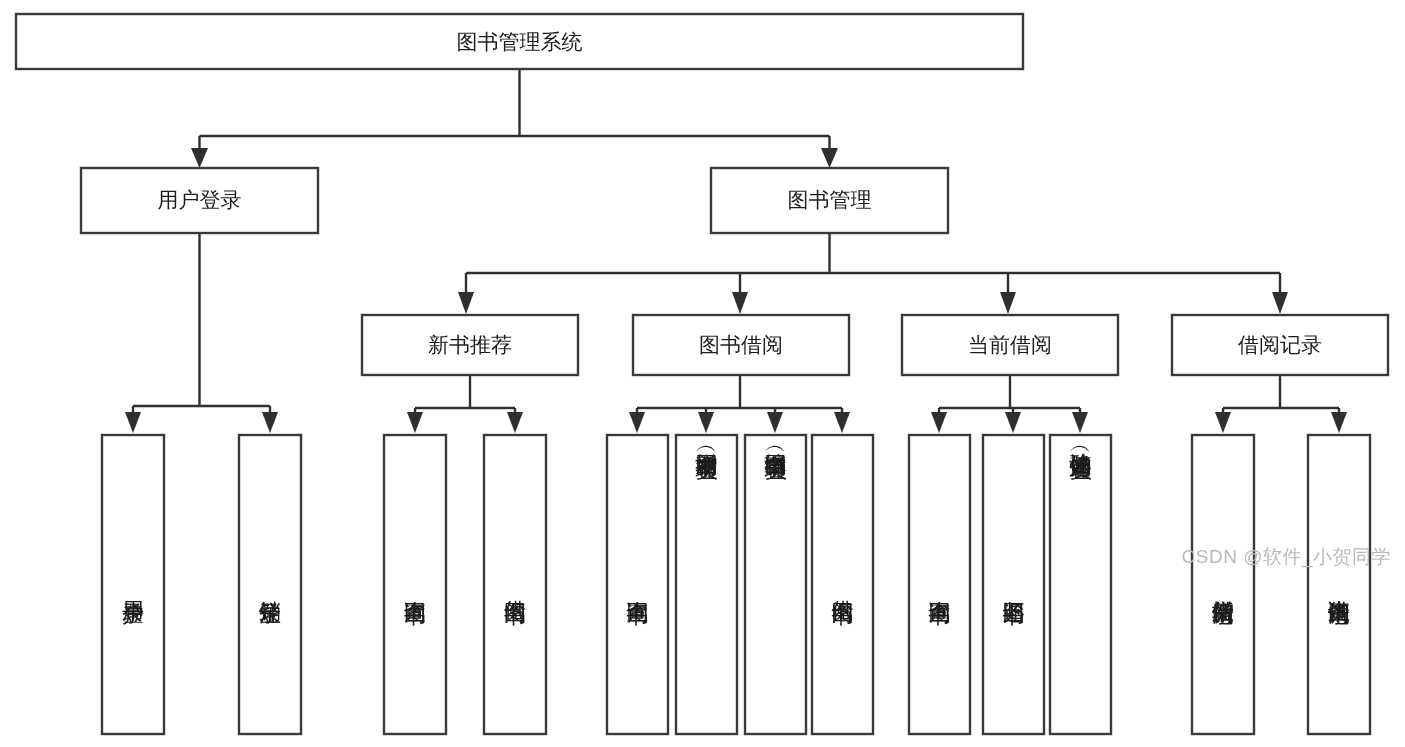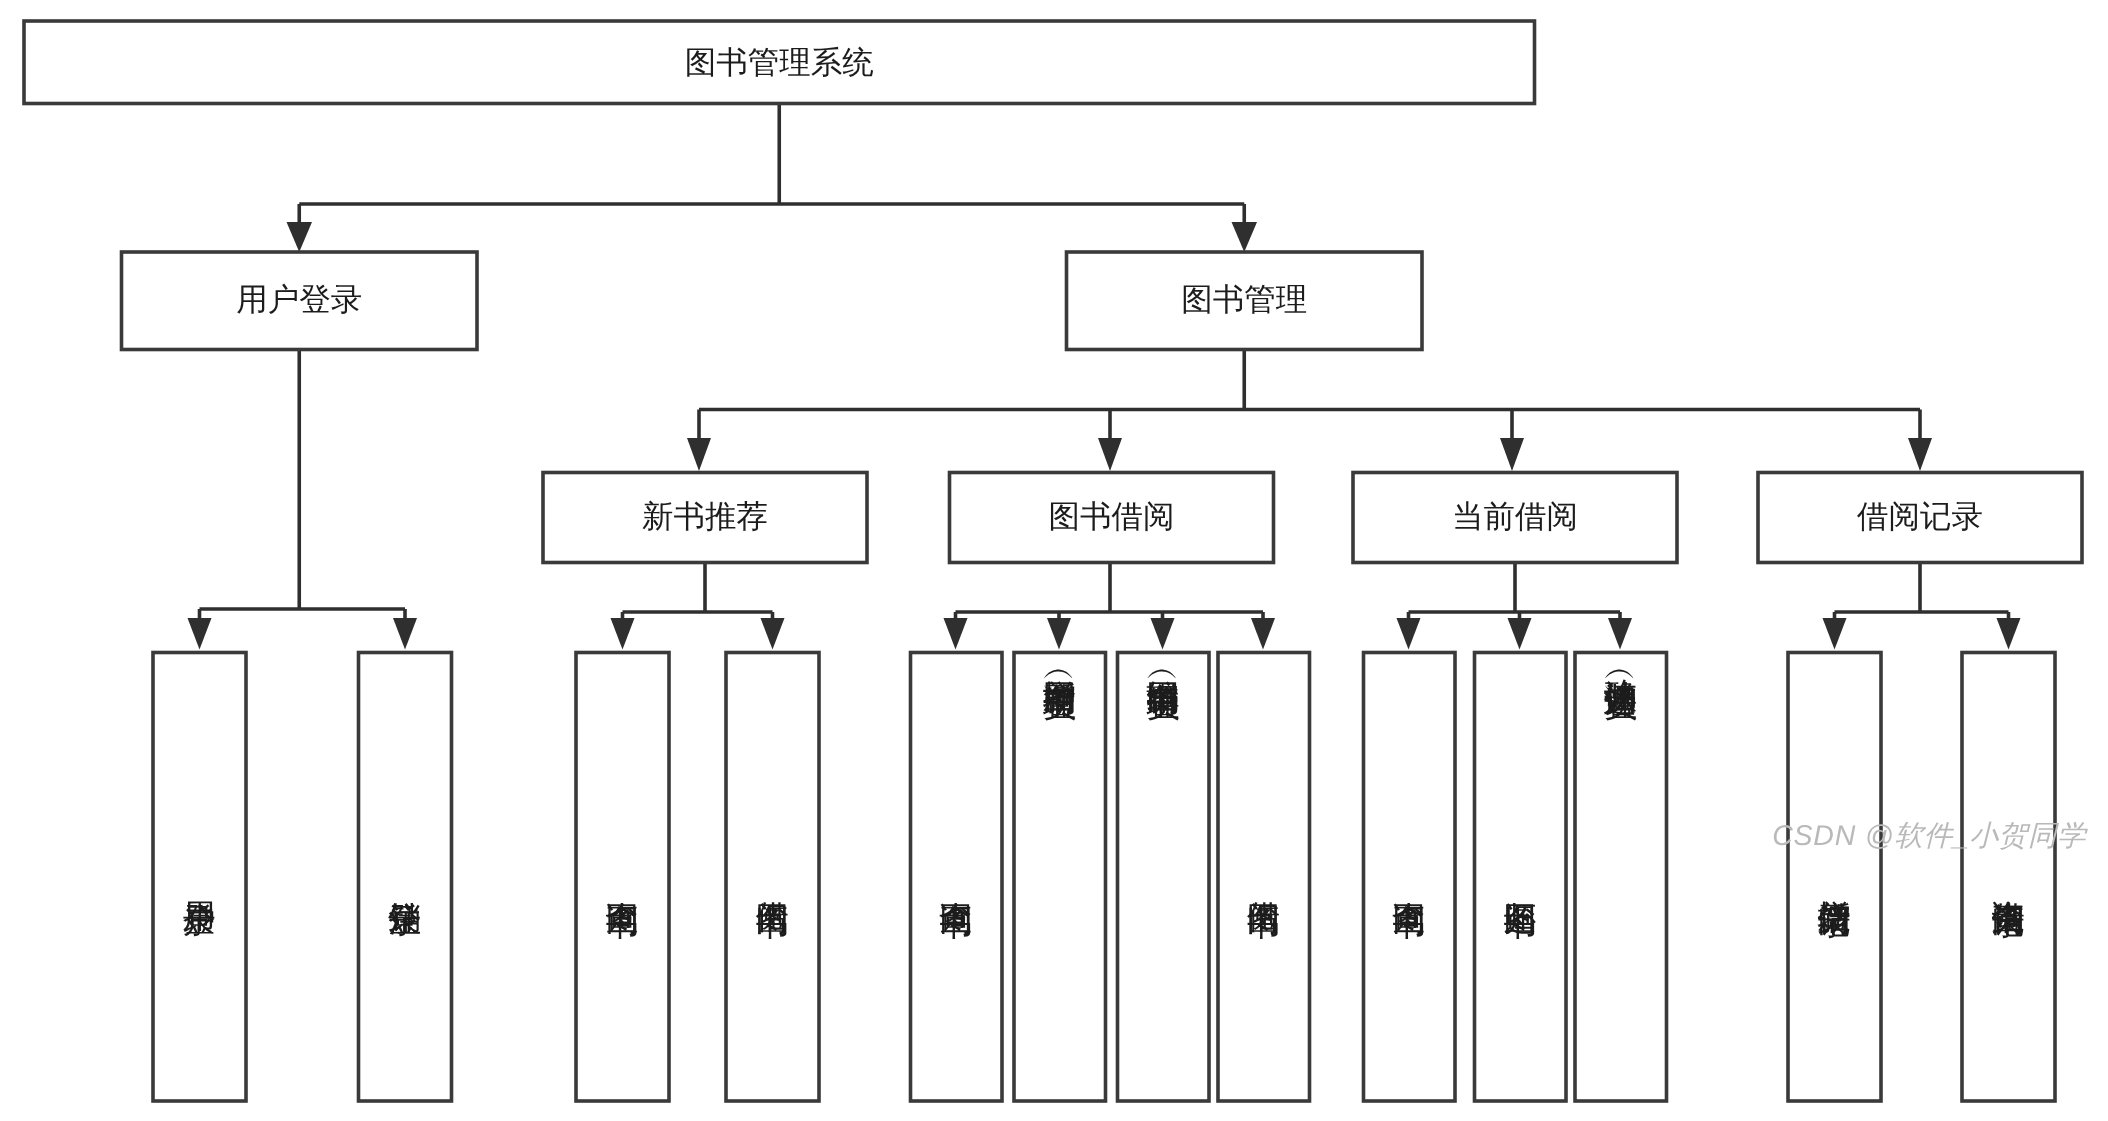--- a/index.html
+++ b/index.html
@@ -70,21 +70,20 @@
   .watermark {
     position: absolute;
     right: 14px;
     bottom: 6px;
     font-family: "Liberation Sans", "DejaVu Sans", sans-serif;
     font-size: 19px;
     color: #b9b9b9;
     letter-spacing: 0.5px;
     white-space: nowrap;
     user-select: none;
-    font-style: italic;
   }
 </style>
 </head>
 <body>
 
 <div id="diagram-root">
 
   <svg id="flow-svg" viewBox="0 0 1405 747">
 
     <g>

